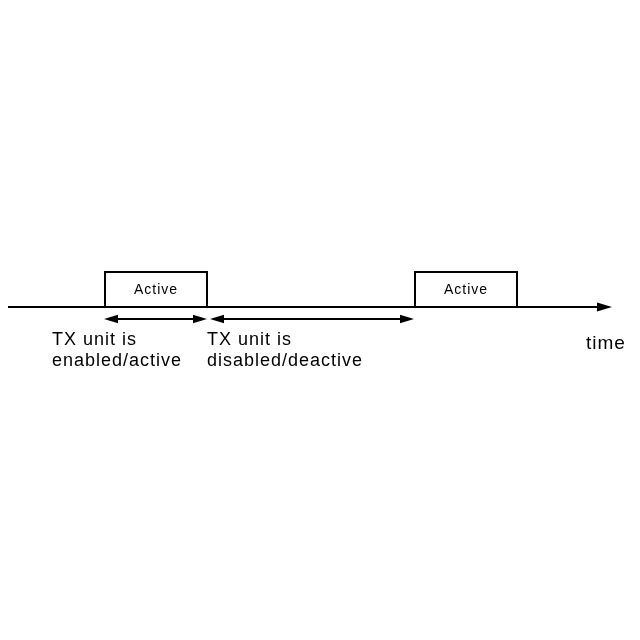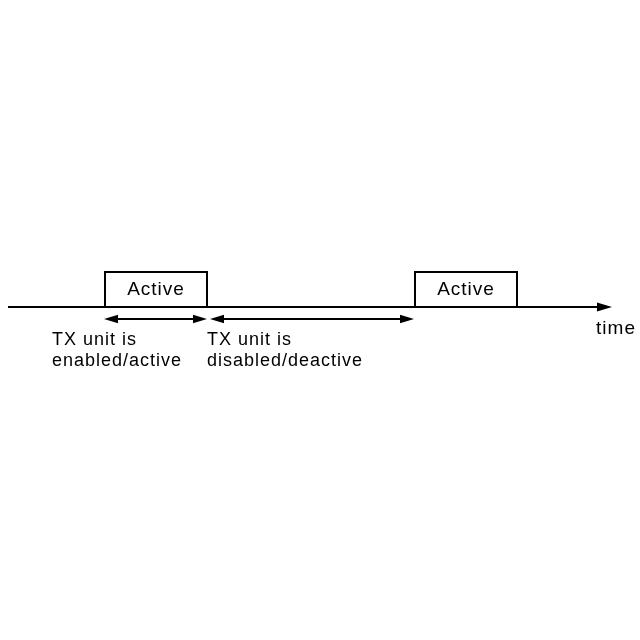--- a/index.html
+++ b/index.html
@@ -30,33 +30,33 @@
     height: 37px;
     box-sizing: border-box;
     border: 2px solid #000000;
     background: #ffffff;
     z-index: 2;
     display: flex;
     align-items: center;
     justify-content: center;
   }
   .active-box .box-label {
-    font-size: 19px;
+    font-size: 14px;
     letter-spacing: 1px;
     color: #000000;
     padding-bottom: 2px;
   }
   .box-1 { left: 104px; }
   .box-2 { left: 414px; }
   .axis-label {
     position: absolute;
     left: 586px;
-    top: 317px;
+    top: 332px;
     width: 50px;
-    text-align: right;
+    text-align: left;
     font-size: 19px;
     letter-spacing: 1px;
     color: #000000;
     z-index: 2;
   }
   .interval-label {
     position: absolute;
     top: 329px;
     width: 200px;
     font-size: 18px;

